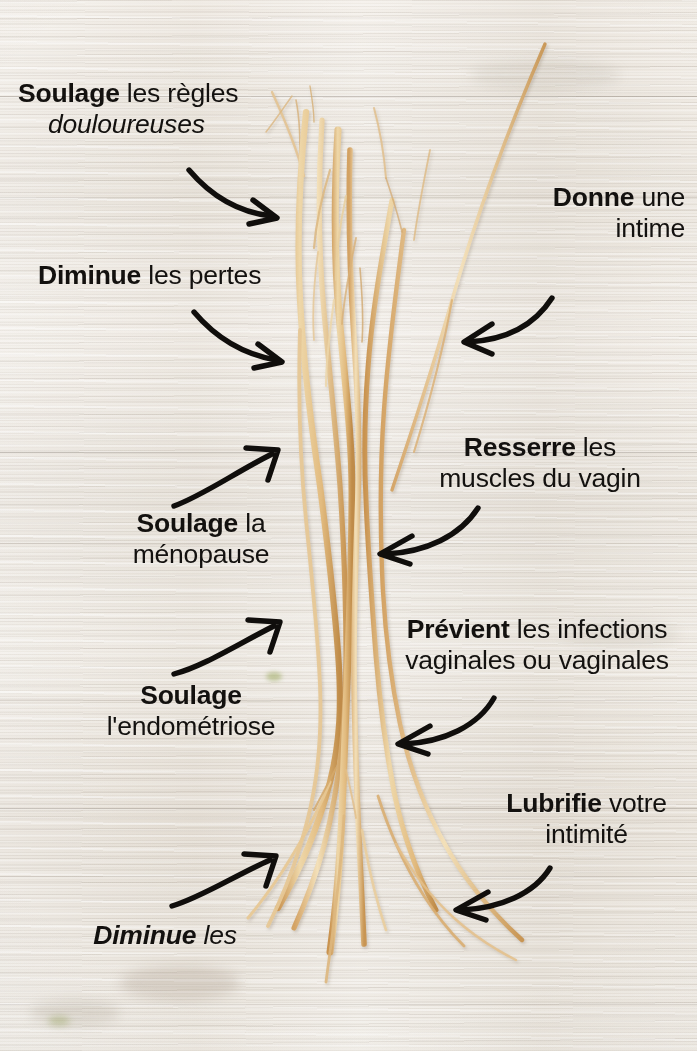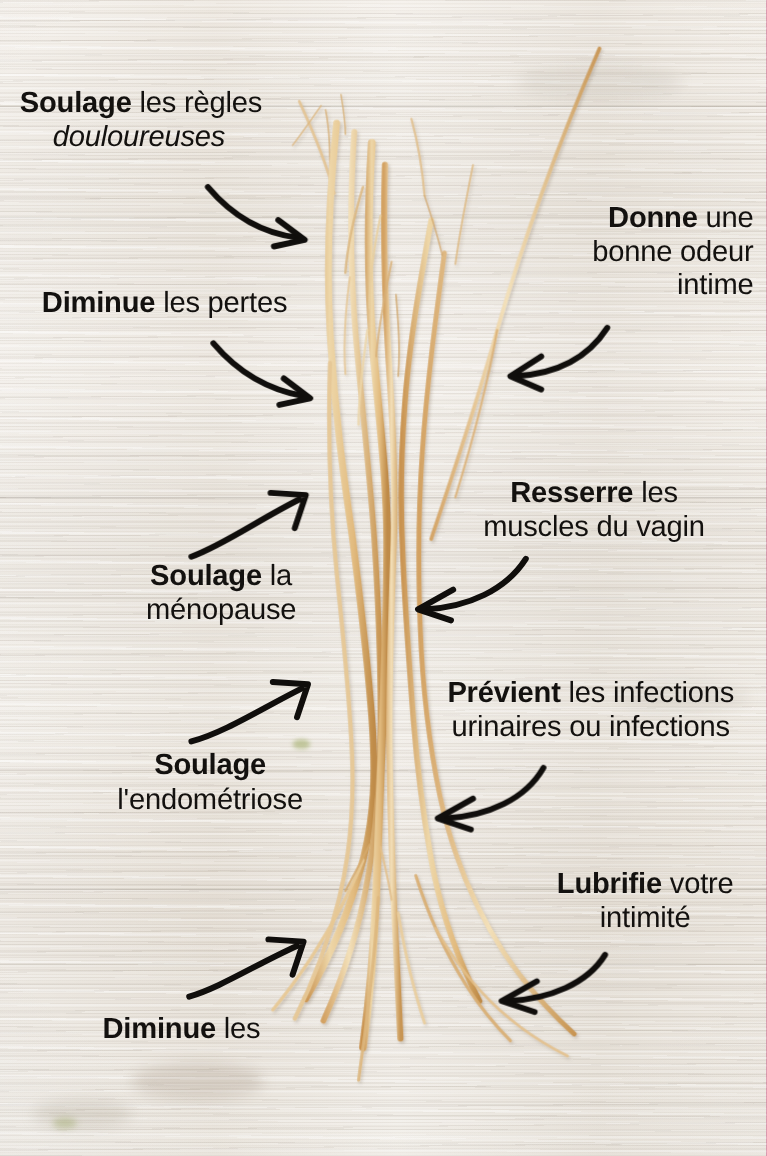--- a/index.html
+++ b/index.html
@@ -3,21 +3,21 @@
 <meta charset="utf-8">
 <style>
   html,body{margin:0;padding:0;}
   body{
     width:697px;height:1051px;overflow:hidden;
     font-family:"Liberation Sans", sans-serif;
     background:#ece7e0;
   }
   #stage{
     position:relative;width:697px;height:1051px;overflow:hidden;
-    background:#be185d;
+    background:#fef9c3;
   }
 
   
   .wood-base{
     position:absolute;inset:0;
     background:
       linear-gradient(90deg, rgba(255,255,255,.30) 0%, rgba(226,219,209,.25) 28%, rgba(255,255,255,.22) 52%, rgba(221,214,204,.30) 78%, rgba(248,245,240,.28) 100%),
       linear-gradient(180deg,#f1ece5 0%, #e6e0d7 18%, #efeae3 32%, #e3ddd4 48%, #ece7df 62%, #e2dbd1 78%, #eeeae3 100%);
   }
   .grain-fine{
@@ -180,21 +180,20 @@
   </div>
   <div class="arrow" style="left:185px;top:162px;">
     <svg width="110" height="66" viewBox="0 0 110 66">
       <path d="M4 8 C 26 34, 52 50, 86 54" fill="none" stroke="#100e0c" stroke-width="5.4" stroke-linecap="round"></path>
       <path d="M68 38 L92 56 L64 62" fill="none" stroke="#100e0c" stroke-width="5.4" stroke-linecap="round" stroke-linejoin="round"></path>
     </svg>
   </div>
 
   <div class="callout c-center" style="left:480px;top:182px;width:205px;text-align:right;">
     <span class="t"><b>Donne</b><span> une</span></span>
-    <span class="t">bonne odeur</span>
     <span class="t">intime</span>
   </div>
   <div class="arrow" style="left:448px;top:292px;">
     <svg width="112" height="62" viewBox="0 0 112 62">
       <path d="M104 6 C 86 34, 58 48, 20 50" fill="none" stroke="#100e0c" stroke-width="5.4" stroke-linecap="round"></path>
       <path d="M44 32 L16 50 L44 62" fill="none" stroke="#100e0c" stroke-width="5.4" stroke-linecap="round" stroke-linejoin="round"></path>
     </svg>
   </div>
 
   <div class="callout c-left" style="left:38px;top:260px;width:270px;">
@@ -235,21 +234,21 @@
       <path d="M80 8 L112 10 L102 40" fill="none" stroke="#100e0c" stroke-width="5.4" stroke-linecap="round" stroke-linejoin="round"></path>
     </svg>
   </div>
   <div class="callout c-center" style="left:76px;top:680px;width:230px;">
     <span class="t"><b>Soulage</b><span></span></span>
     <span class="t">l'endométriose</span>
   </div>
 
   <div class="callout c-center" style="left:382px;top:614px;width:310px;">
     <span class="t"><b>Prévient</b><span> les infections</span></span>
-    <span class="t">urinaires ou infections</span>
+    <span class="t">vaginales ou vaginales</span>
   </div>
   <div class="arrow" style="left:386px;top:692px;">
     <svg width="116" height="62" viewBox="0 0 116 62">
       <path d="M108 6 C 92 34, 58 50, 18 52" fill="none" stroke="#100e0c" stroke-width="5.4" stroke-linecap="round"></path>
       <path d="M44 34 L12 52 L42 62" fill="none" stroke="#100e0c" stroke-width="5.4" stroke-linecap="round" stroke-linejoin="round"></path>
     </svg>
   </div>
 
   <div class="callout c-center" style="left:469px;top:788px;width:235px;">
     <span class="t"><b>Lubrifie</b><span> votre</span></span>
@@ -261,17 +260,17 @@
       <path d="M44 30 L12 48 L42 58" fill="none" stroke="#100e0c" stroke-width="5.4" stroke-linecap="round" stroke-linejoin="round"></path>
     </svg>
   </div>
 
   <div class="arrow" style="left:166px;top:848px;">
     <svg width="122" height="66" viewBox="0 0 122 66">
       <path d="M6 58 C 34 50, 68 28, 104 12" fill="none" stroke="#100e0c" stroke-width="5.4" stroke-linecap="round"></path>
       <path d="M78 6 L110 8 L100 38" fill="none" stroke="#100e0c" stroke-width="5.4" stroke-linecap="round" stroke-linejoin="round"></path>
     </svg>
   </div>
-  <div class="callout c-center" style="left:40px;top:920px;width:250px;">
+  <div class="callout c-center" style="left:40px;top:920px;width:250px;font-style:italic;">
     <span class="t"><b>Diminue</b><span> les</span></span>
   </div>
 
 </div>
 
 </body></html>

